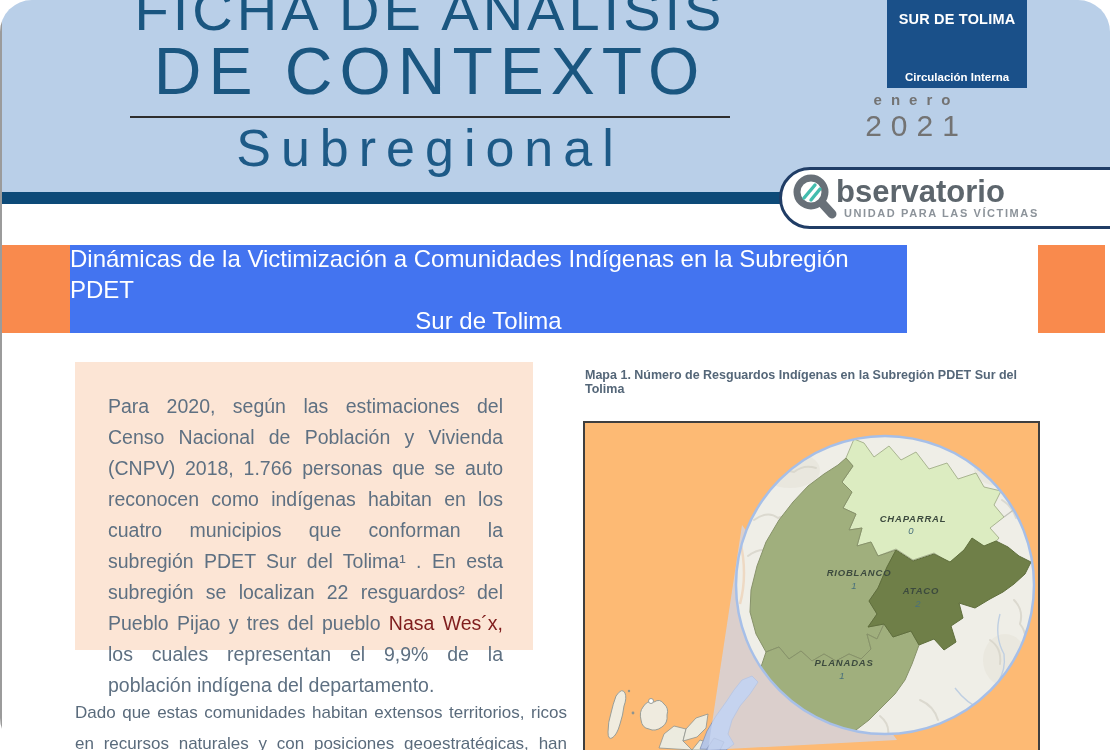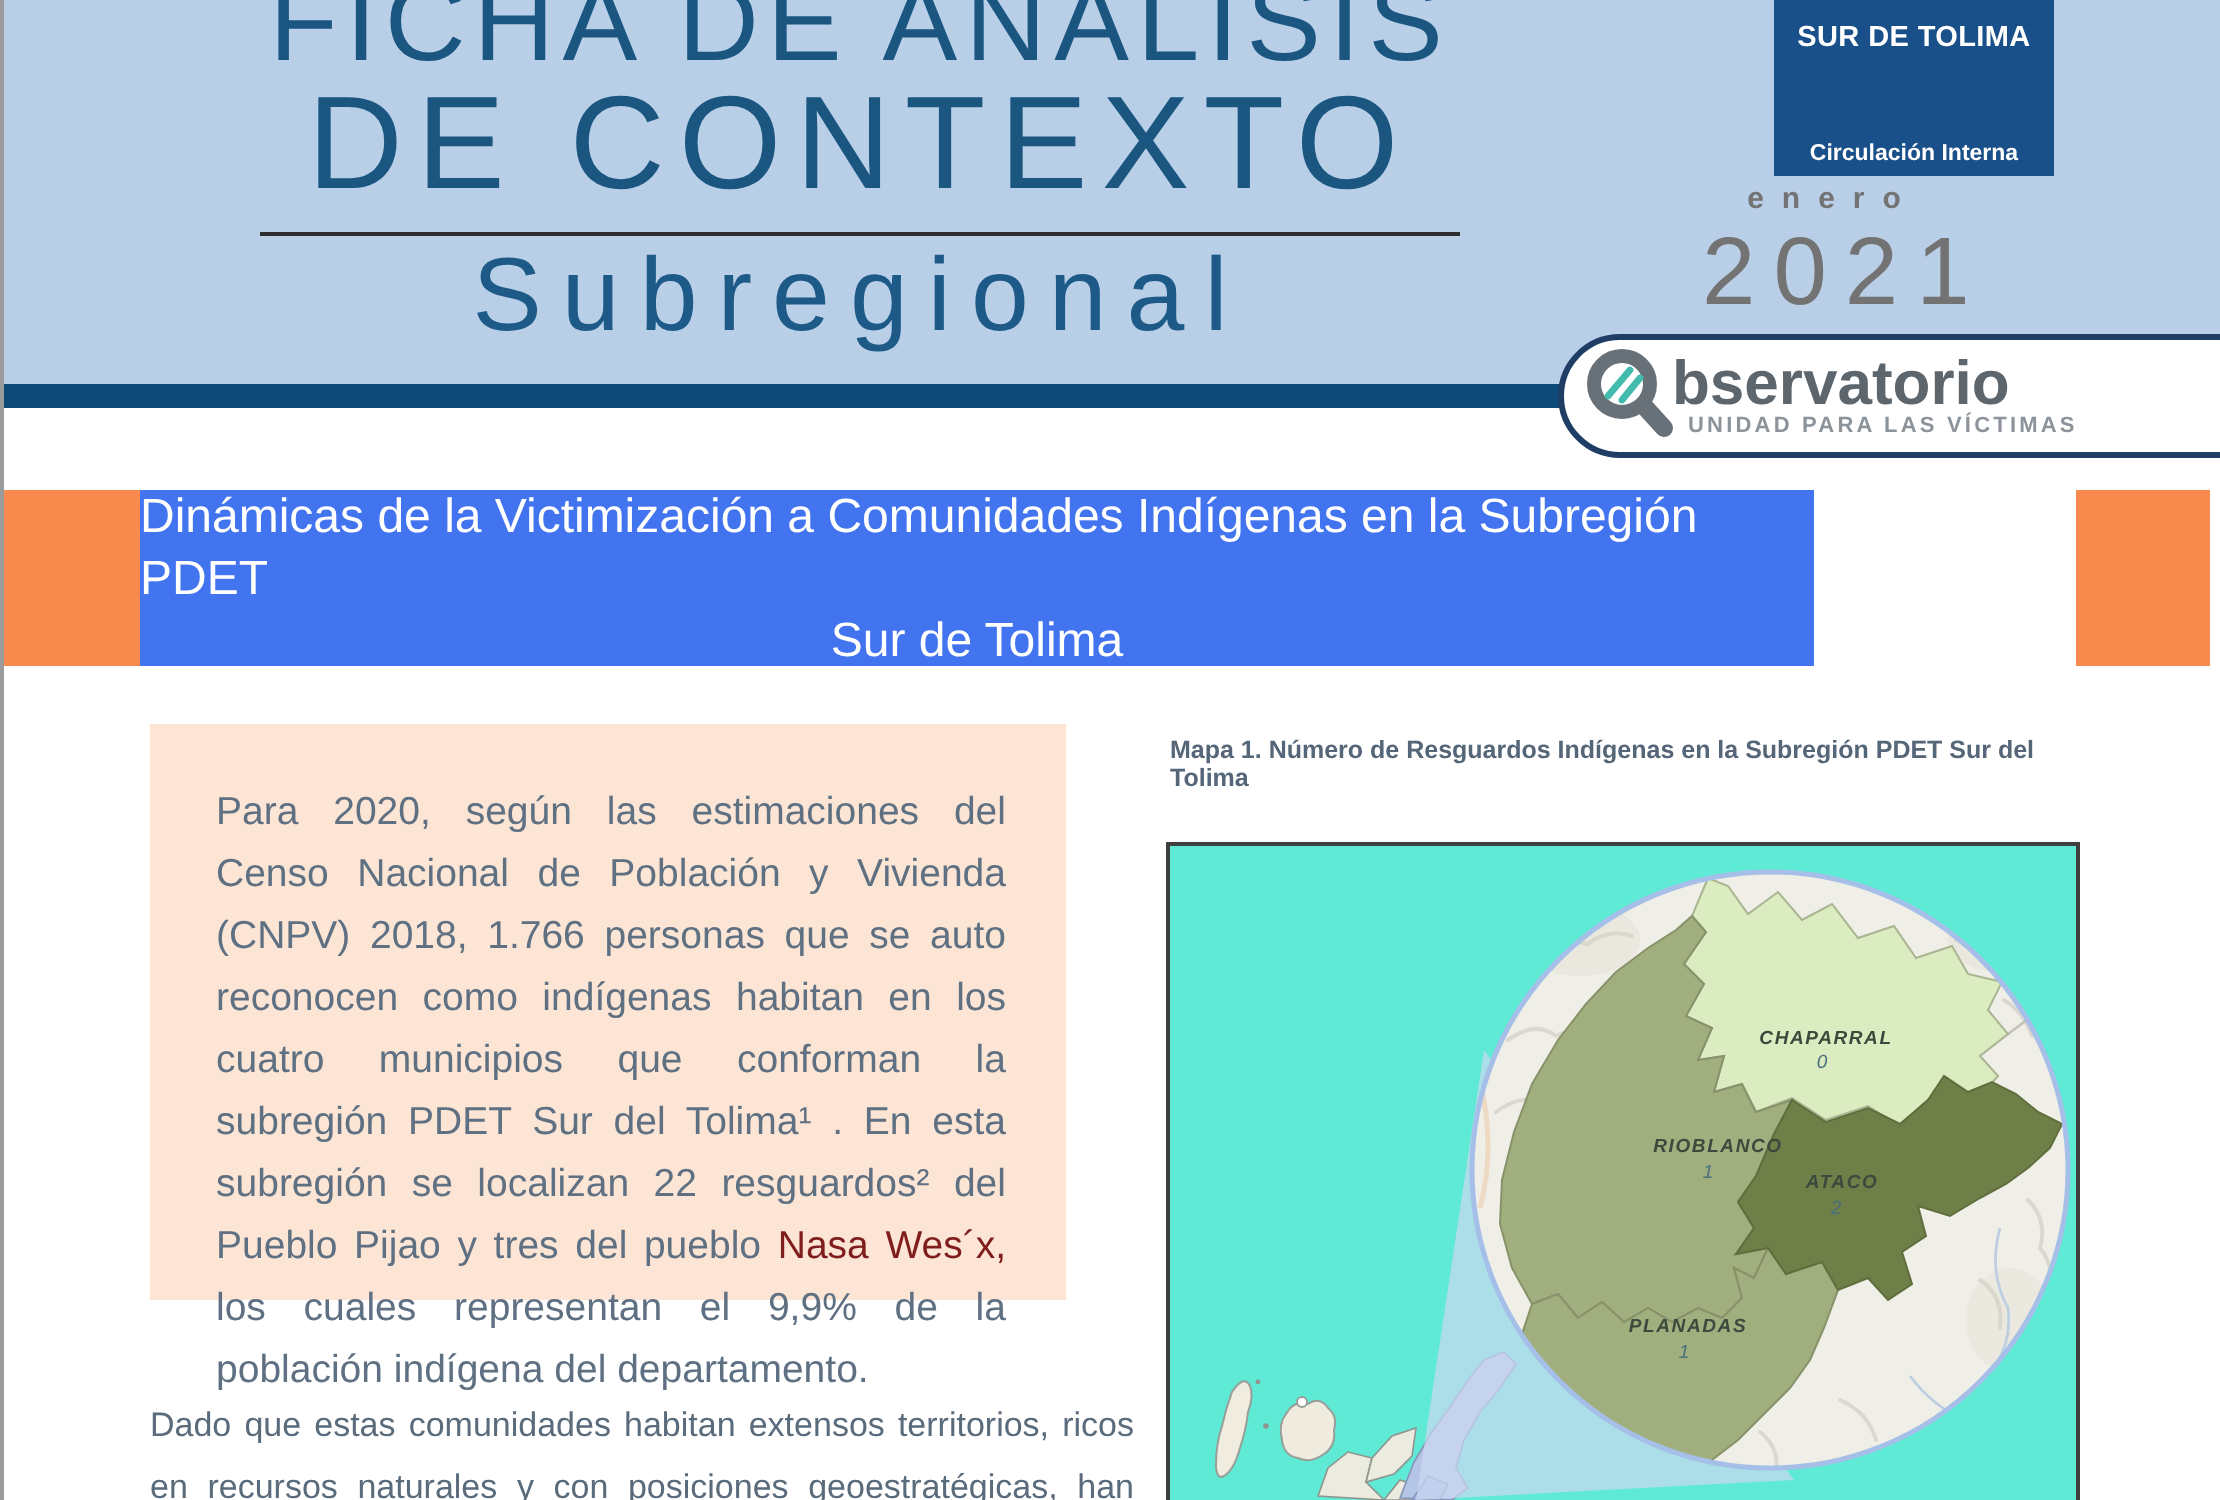--- a/index.html
+++ b/index.html
@@ -1,34 +1,35 @@
 <!DOCTYPE html>
 <html><head>
 <meta charset="utf-8">
 <style>
   html,body{margin:0;padding:0;}
   .page{
     position:relative;width:1110px;height:750px;overflow:hidden;background:#ffffff;
     font-family:"Liberation Sans",sans-serif;
+    border-radius:32px;
   }
   .left-edge{position:absolute;left:0;top:0;width:2px;height:750px;background:#9b9b9b;}
   
   .masthead{position:absolute;left:2px;top:0;width:1108px;height:192px;background:#b9cfe8;}
   .navy-bar{position:absolute;left:2px;top:192px;width:1108px;height:12px;background:#0d4a78;}
   .title-block{position:absolute;left:100px;top:-18px;width:660px;text-align:center;color:#1a5680;}
   .title-l1{font-size:56px;line-height:58px;letter-spacing:4px;white-space:nowrap;}
   .title-l2{font-size:66px;line-height:70px;letter-spacing:7px;white-space:nowrap;margin-top:-4px;}
   .title-rule{width:600px;height:2px;background:#2e2e2e;margin:10px auto 0 auto;}
   .subtitle{font-size:52px;line-height:50px;letter-spacing:10px;color:#1d5a87;margin-top:5px;}
   .region-badge{position:absolute;left:887px;top:0;width:140px;height:88px;background:#1a5089;color:#ffffff;text-align:center;}
   .region-badge .region{margin-top:11px;font-size:14.5px;font-weight:bold;letter-spacing:.2px;}
   .region-badge .circulation{position:absolute;bottom:5px;left:0;width:100%;font-size:11.5px;font-weight:600;}
   .date-block{position:absolute;left:842px;top:91px;width:140px;text-align:center;color:#737373;}
   .date-block .month{font-size:15px;letter-spacing:9px;padding-left:9px;font-weight:600;}
-  .date-block .year{font-size:48px;letter-spacing:9px;padding-left:9px;margin-top:1px;font-weight:400;}
+  .date-block .year{font-size:30px;letter-spacing:9px;padding-left:9px;margin-top:1px;font-weight:400;}
   
   .logo-pill{
     position:absolute;left:779px;top:167px;width:365px;height:62px;background:#ffffff;
     border:3px solid #203d66;border-radius:31px;box-sizing:border-box;
     display:flex;align-items:center;
   }
   .logo-icon{margin-left:8px;flex:0 0 auto;}
   .logo-textcol{margin-left:-6px;display:flex;flex-direction:column;}
   .logo-word{font-size:31px;font-weight:bold;color:#5d666d;line-height:30px;letter-spacing:0;}
   .logo-sub{font-size:11px;font-weight:600;color:#8c939a;letter-spacing:1.6px;margin-left:8px;margin-top:0px;}
@@ -47,21 +48,21 @@
   }
   .highlight-box p{margin:0;font-size:19.5px;line-height:31px;color:#5e7082;text-align:justify;}
   .hl-blue{color:#7f1d1d;}
   .body-par{
     position:absolute;left:75px;top:697px;width:492px;margin:0;
     font-size:17px;line-height:31px;color:#5a6b7c;text-align:justify;
   }
   .map-caption{position:absolute;left:585px;top:368px;width:470px;font-size:12.5px;font-weight:bold;color:#546678;}
   .map-box{
     position:absolute;left:583px;top:421px;width:457px;height:329px;box-sizing:border-box;
-    border:2px solid #3f3f3f;border-bottom:none;background:#5eead4;overflow:hidden;text-align:right;
+    border:2px solid #3f3f3f;border-bottom:none;background:#fdba74;overflow:hidden;text-align:right;
   }
   .map-box svg{display:block;}
   .mun-label{font-family:"Liberation Sans",sans-serif;font-size:9.5px;font-style:italic;font-weight:bold;
     fill:#3c4a3e;letter-spacing:.8px;text-anchor:middle;}
   .mun-value{font-family:"Liberation Sans",sans-serif;font-size:9.5px;font-style:italic;fill:#49707c;text-anchor:middle;}
 </style>
 </head>
 <body>
 
 <div class="page">

